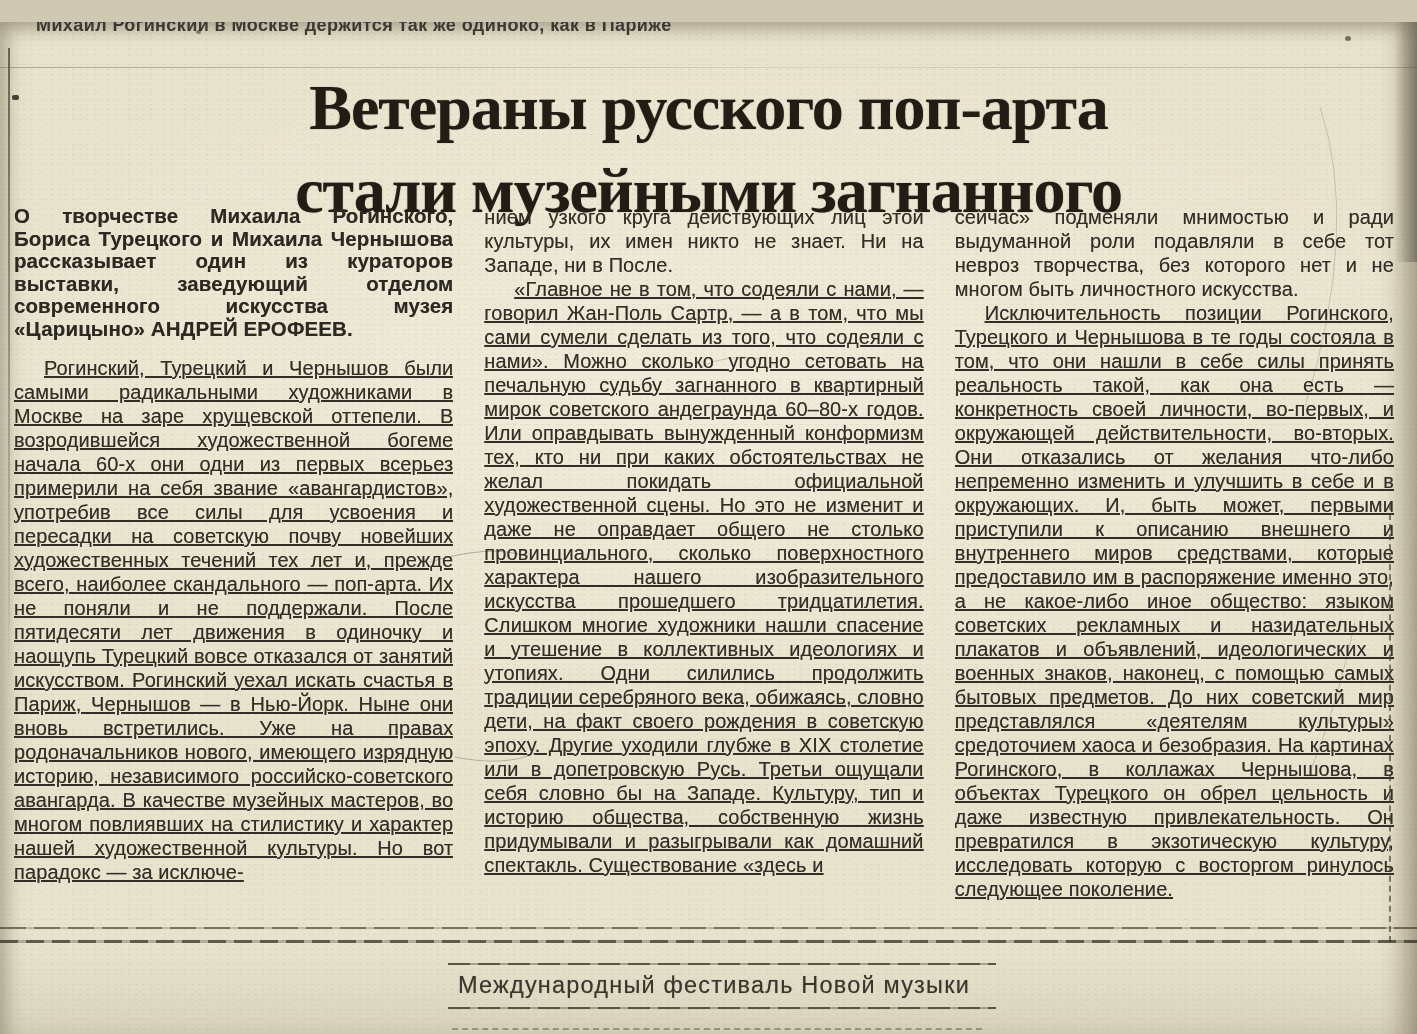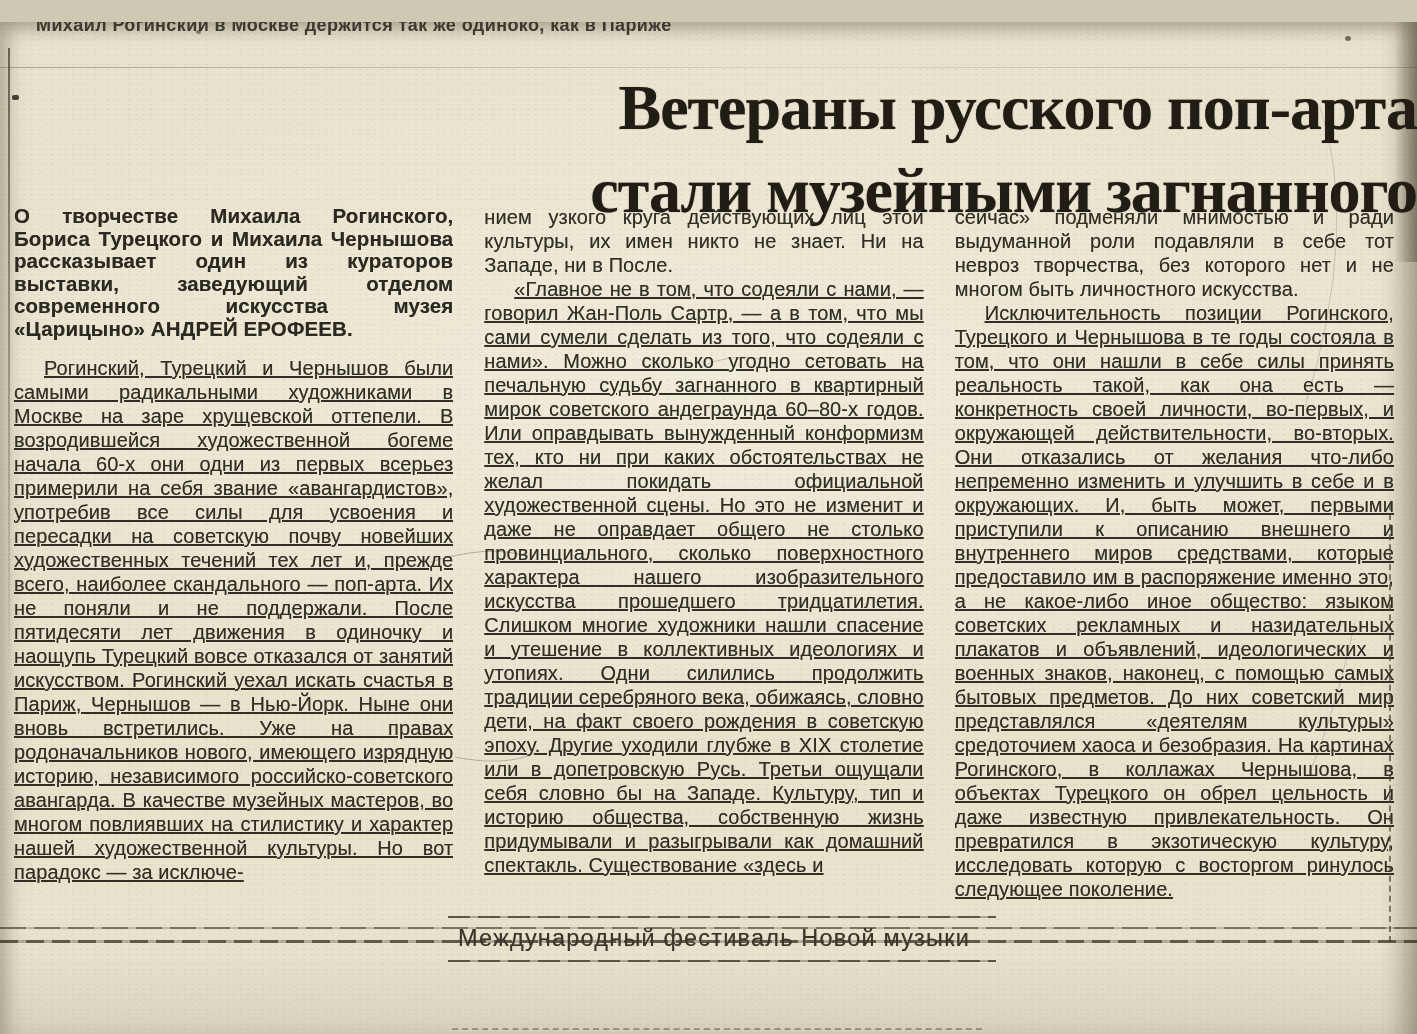--- a/index.html
+++ b/index.html
@@ -45,21 +45,21 @@
     position:absolute;left:0;top:45px;width:100%;height:1px;
     background:linear-gradient(to right, rgba(80,74,60,.40), rgba(80,74,60,.12) 60%, rgba(80,74,60,.35));
   }
   .left-rule{
     position:absolute;left:8px;top:26px;width:2px;height:640px;
     background:linear-gradient(to bottom, rgba(70,64,50,.75), rgba(70,64,50,.25) 70%, rgba(70,64,50,0));
   }
 
   .headline{
     position:absolute;left:0;top:44px;width:100%;
-    text-align:right;
+    text-align:center;
     font-family:"Liberation Serif", serif;
     font-weight:bold;
     font-size:64px;line-height:83px;
     letter-spacing:-1px;
     color:#211d15;
     text-shadow:0 0 1px rgba(33,29,21,.55);
   }
 
   .columns{
     position:absolute;left:14px;top:183px;
@@ -92,21 +92,21 @@
   .rule-a{
     position:absolute;left:0;top:905px;width:1417px;height:2px;
     background:repeating-linear-gradient(to right, rgba(62,56,40,.65) 0 26px, rgba(62,56,40,.25) 26px 34px);
   }
   .rule-b{
     position:absolute;left:0;top:918px;width:1417px;height:3px;
     background:repeating-linear-gradient(to right, rgba(48,43,30,.75) 0 18px, rgba(48,43,30,.30) 18px 26px);
   }
 
   .festival{
-    position:absolute;left:448px;top:894px;width:548px;
+    position:absolute;left:448px;top:941px;width:548px;
   }
   .festival .bar{height:2px;background:repeating-linear-gradient(to right, rgba(55,50,36,.8) 0 22px, rgba(55,50,36,.35) 22px 30px);}
   .festival .txt{
     padding:7px 6px 8px 10px;
     font-size:23.5px;letter-spacing:1.2px;
     color:#3a362c;
     text-shadow:0 0 .7px rgba(58,54,44,.5);
     white-space:nowrap;
   }
   .sub-dashed{

